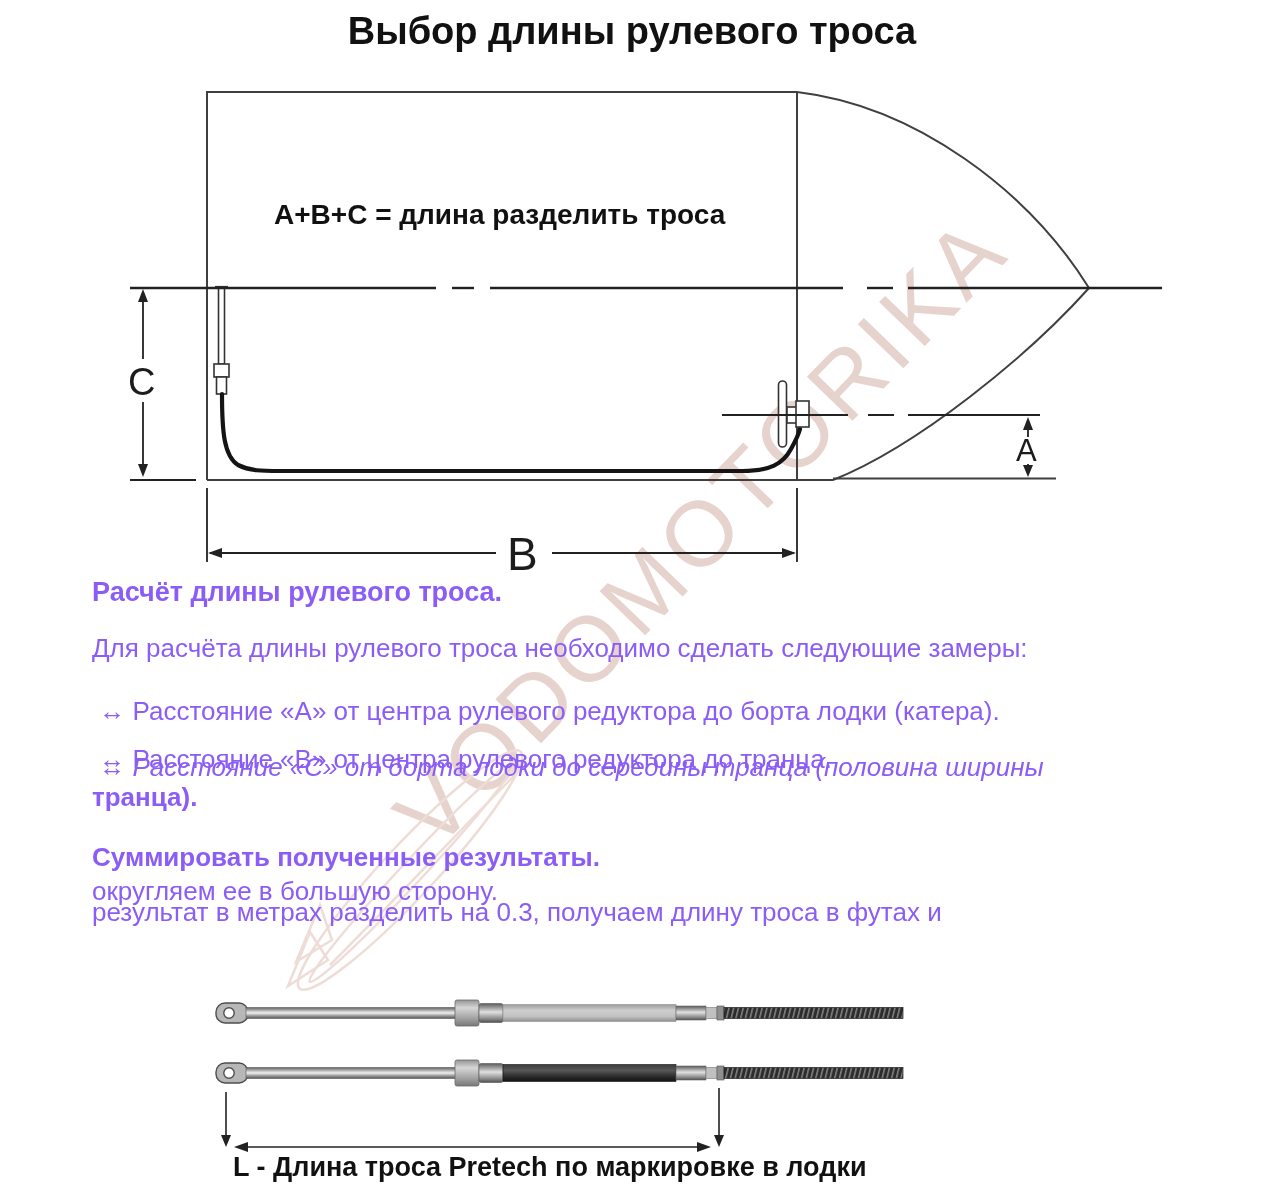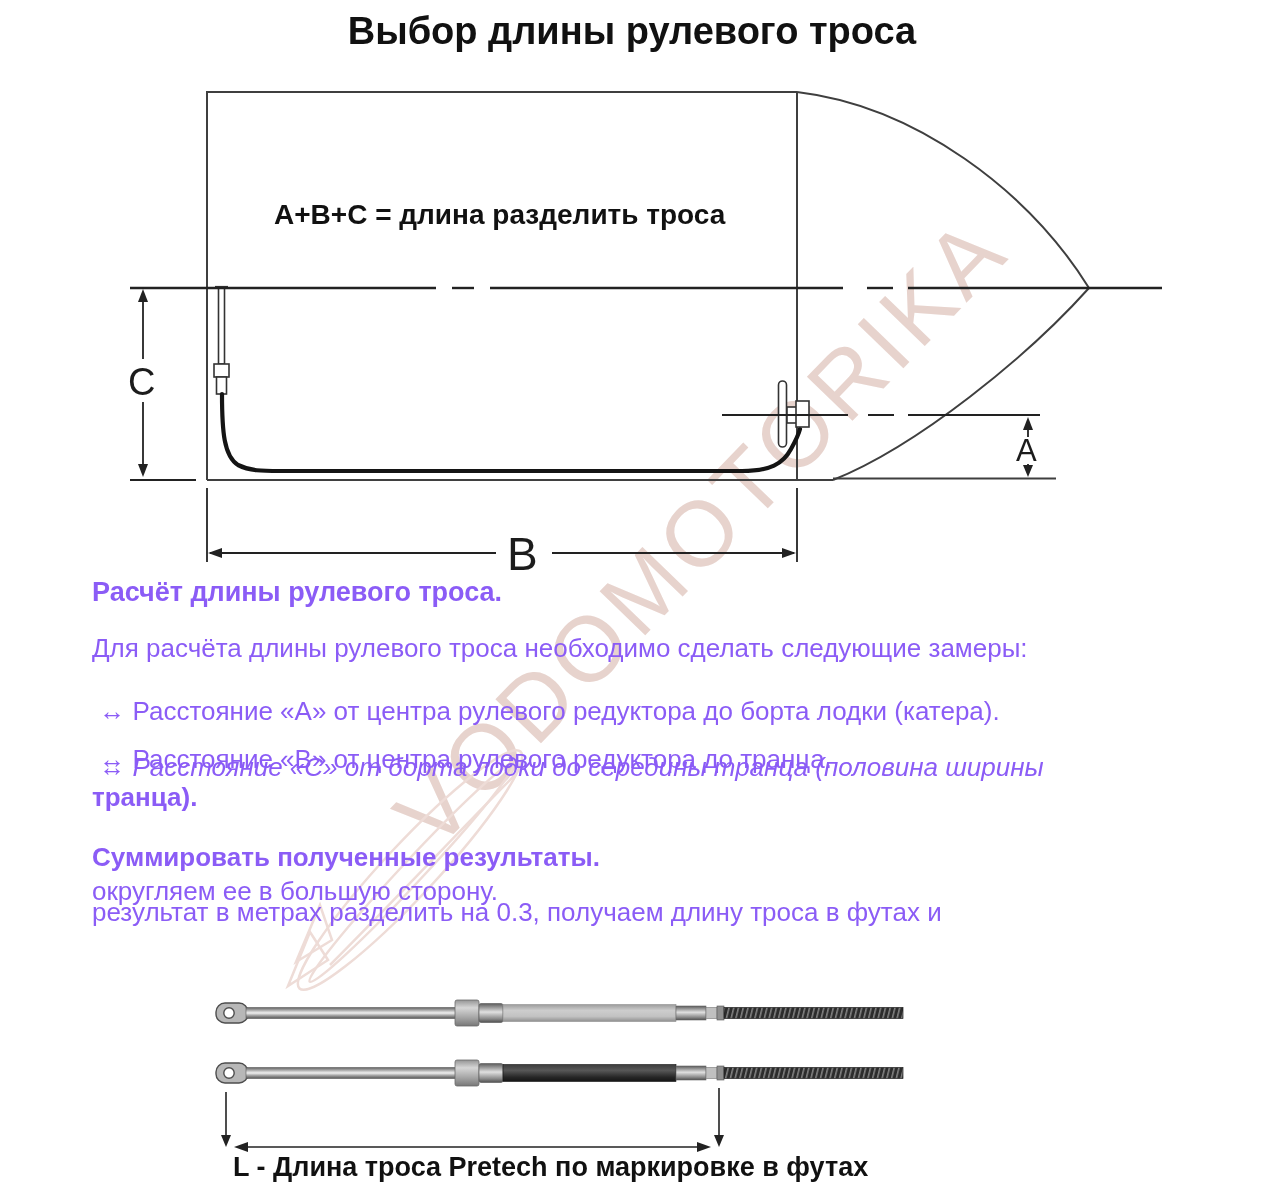--- a/index.html
+++ b/index.html
@@ -195,15 +195,15 @@
   <div id="heading" class="txt line">Расчёт длины рулевого троса.</div>
   <div id="intro" class="txt line">Для расчёта длины рулевого троса необходимо сделать следующие замеры:</div>
   <div id="bullet-a" class="txt line"> ↔ Расстояние «А» от центра рулевого редуктора до борта лодки (катера).</div>
   <div id="bullet-b" class="txt line"> ↔ Расстояние «В» от центра рулевого редуктора до транца.</div>
   <div id="bullet-c1" class="txt line"> ↔ Расстояние «С» от борта лодки до середины транца (половина ширины</div>
   <div id="bullet-c2" class="txt line">транца).</div>
   <div id="sum-note" class="txt line">Суммировать полученные результаты.</div>
   <div id="feet-2" class="txt line">результат в метрах разделить на 0.3, получаем длину троса в футах и</div>
   <div id="feet-3" class="txt line">округляем ее в большую сторону.</div>
 
-  <div id="l-caption" class="txt">L - Длина троса Pretech по маркировке в футах</div>
+  <div id="l-caption" class="txt">L - Длина троса Pretech по маркировке в лодки</div>
 
 </div>
 
 </body></html>

